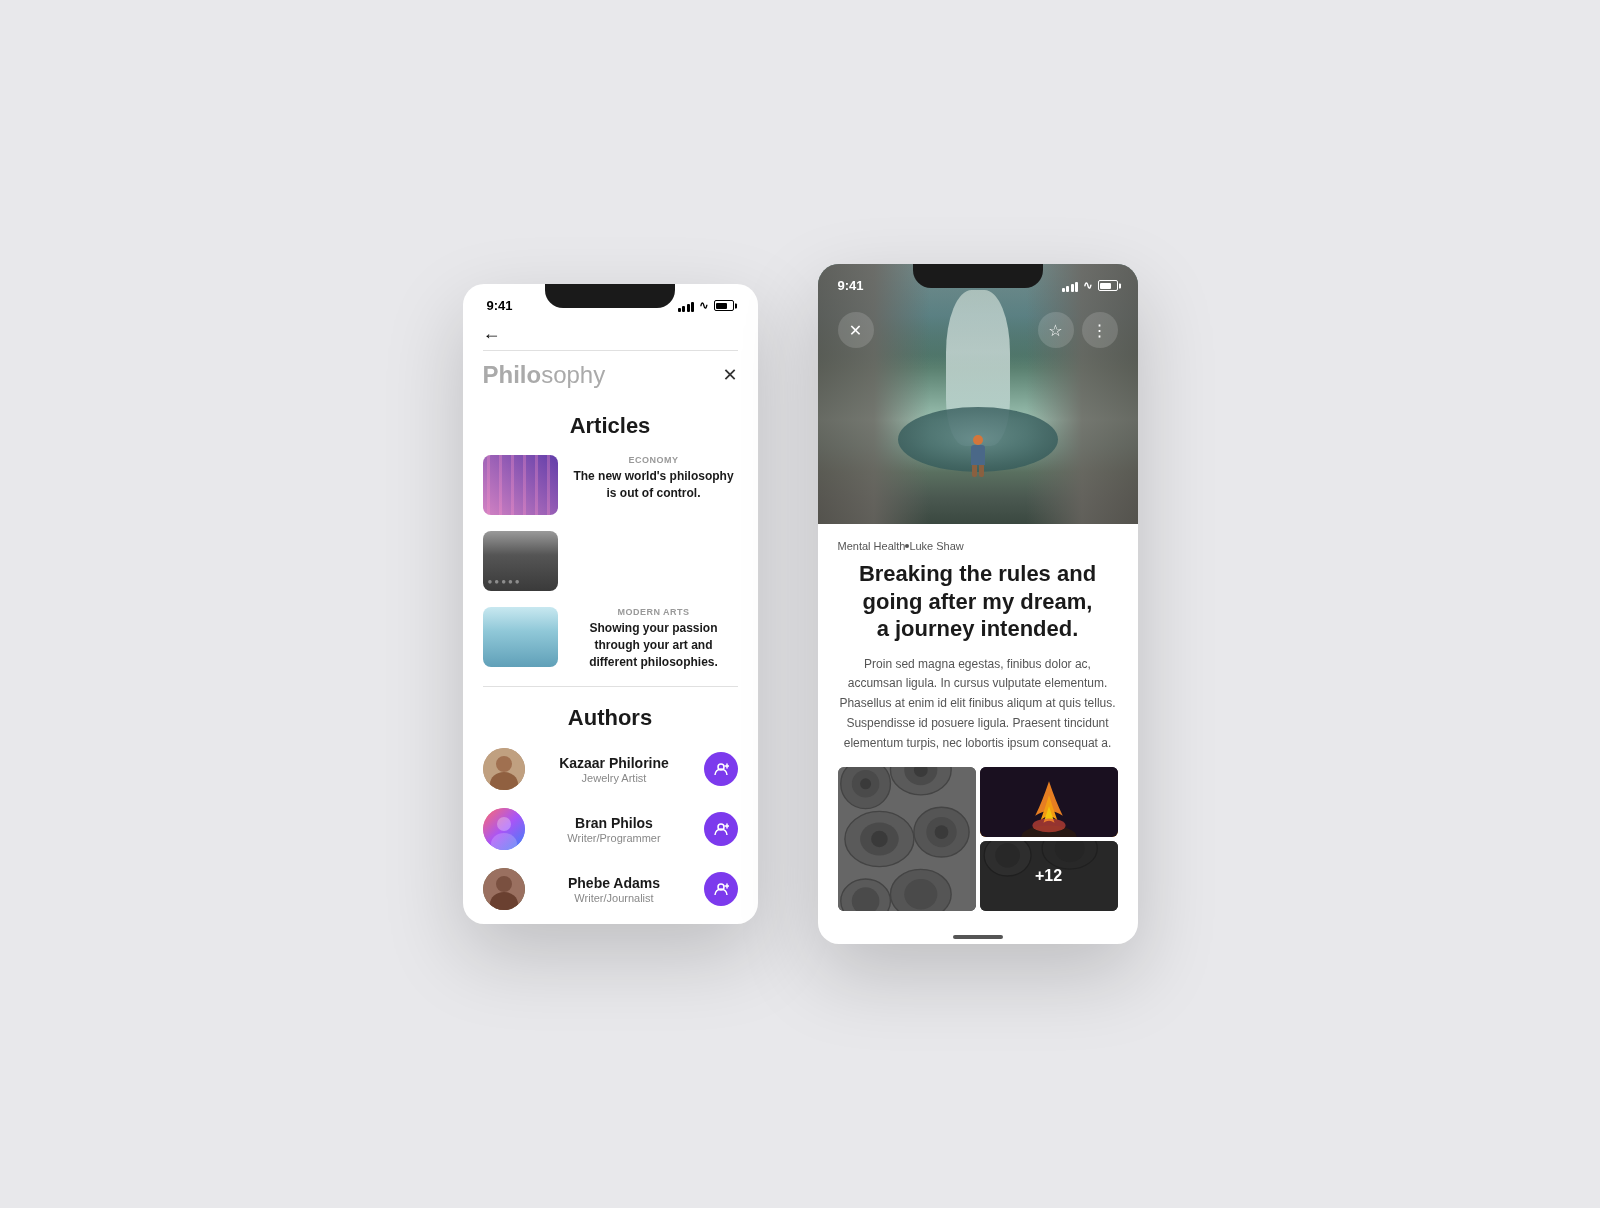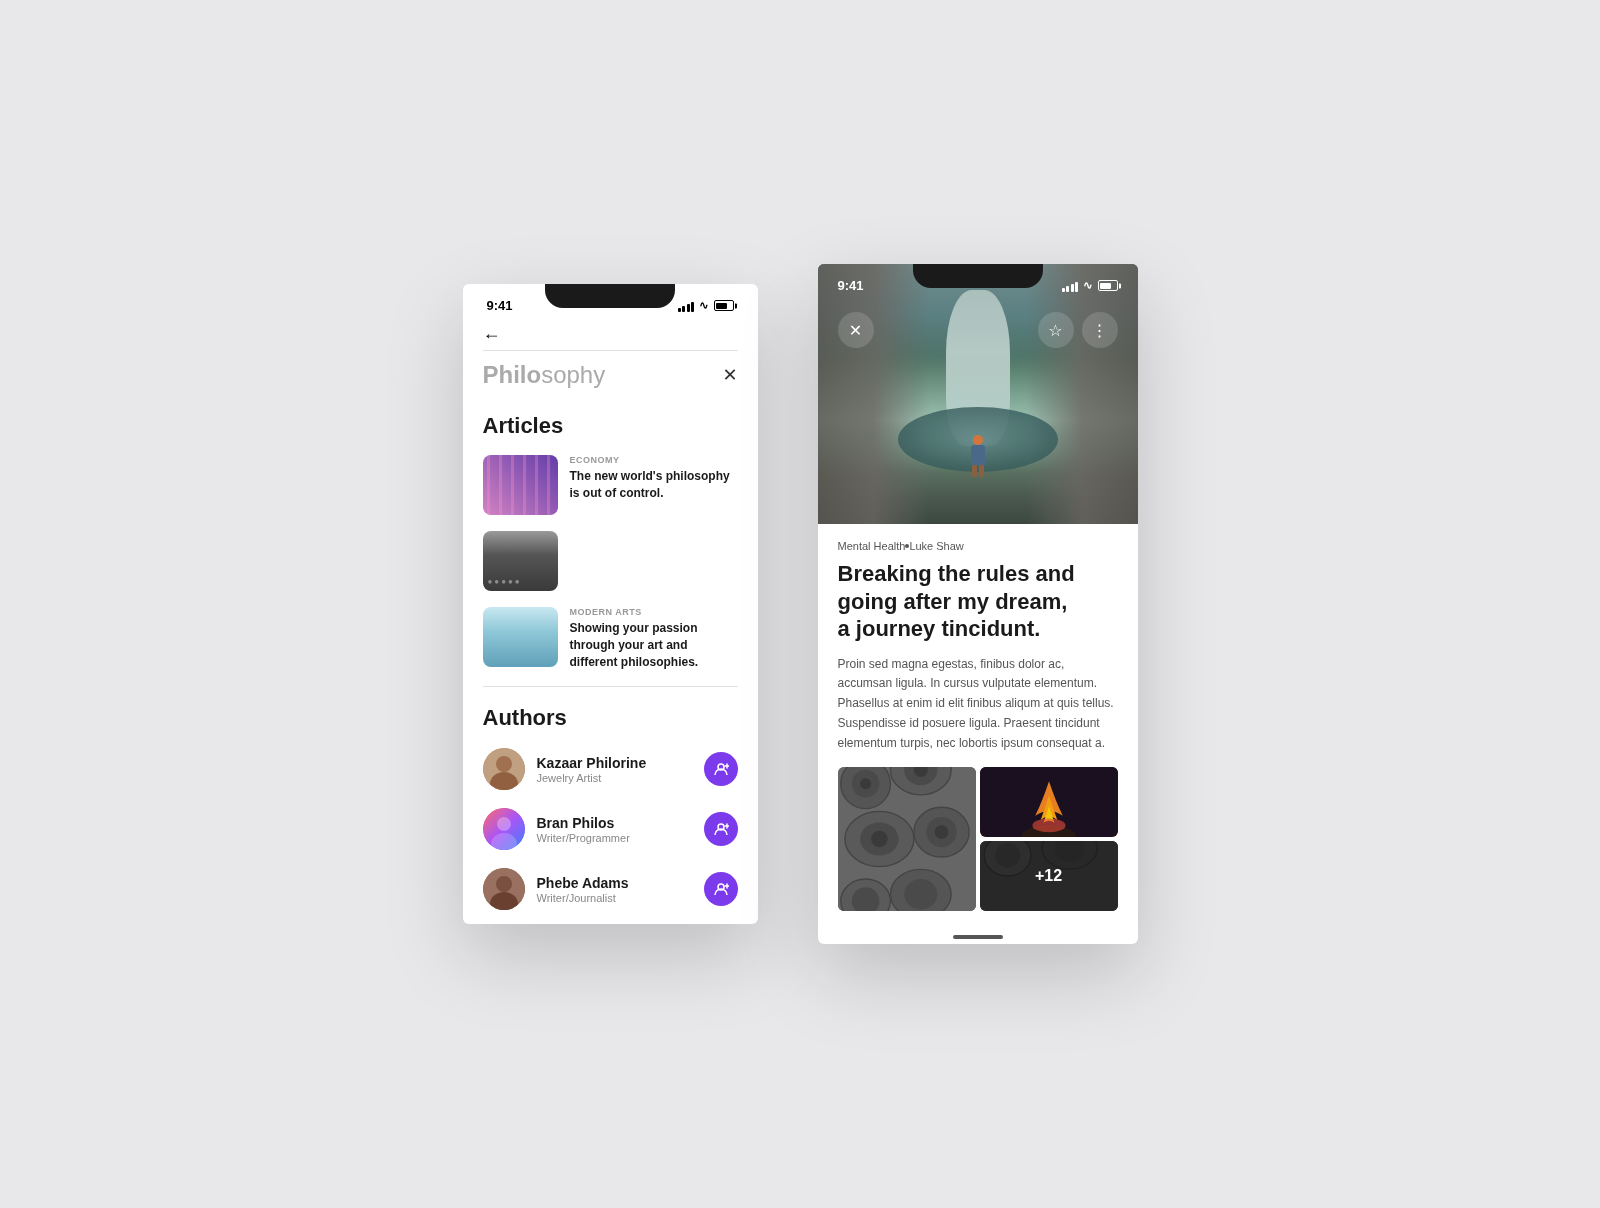--- a/index.html
+++ b/index.html
@@ -12,24 +12,25 @@
       align-items: center;
       justify-content: center;
       gap: 60px;
       font-family: -apple-system, BlinkMacSystemFont, 'Segoe UI', Helvetica, Arial, sans-serif;
       overflow: hidden;
     }
 
     
     .phone {
       background: #fff;
-      border-radius: 6px;
+      border-radius: 21px;
       box-shadow: 0 30px 80px rgba(0,0,0,0.18);
       overflow: hidden;
       position: relative;
+      text-align: center;
     }
 
     
     .phone-1 {
       width: 295px;
       height: 640px;
     }
 
     .phone-1 .status-bar {
       display: flex;
@@ -713,21 +714,21 @@
 
     <div class="article-meta">
       <span>Mental Health</span>
       <span class="meta-dot"></span>
       <span>Luke Shaw</span>
     </div>
 
     <div class="article-main-title">
       <span>Breaking the rules and</span><br>
       <span>going after my dream,</span><br>
-      <span>a journey tincidunt.</span>
+      <span>a journey intended.</span>
     </div>
 
     <div class="article-body-text">Proin sed magna egestas, finibus dolor ac, accumsan ligula. In cursus vulputate elementum. Phasellus at enim id elit finibus aliqum at quis tellus. Suspendisse id posuere ligula. Praesent tincidunt elementum turpis, nec lobortis ipsum consequat a.</div>
 
     <div class="photo-grid">
       <div class="photo-cell photo-cell-large photo-logs">
         
         <svg width="100%" height="100%" viewBox="0 0 100 140" preserveAspectRatio="xMidYMid slice">
           <rect width="100" height="140" fill="#666"></rect>
           <ellipse cx="20" cy="30" rx="18" ry="18" fill="#555" stroke="#444" stroke-width="1"></ellipse>

